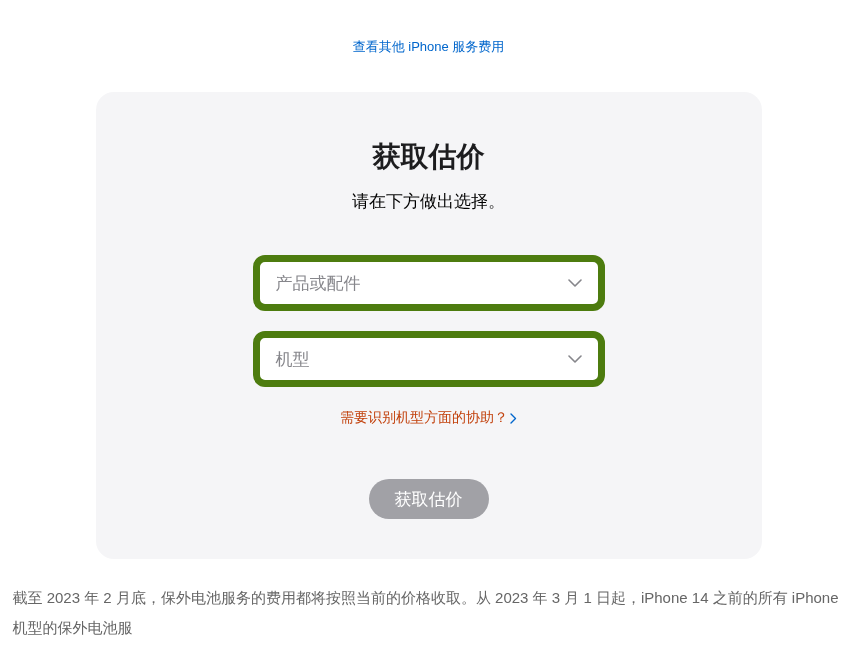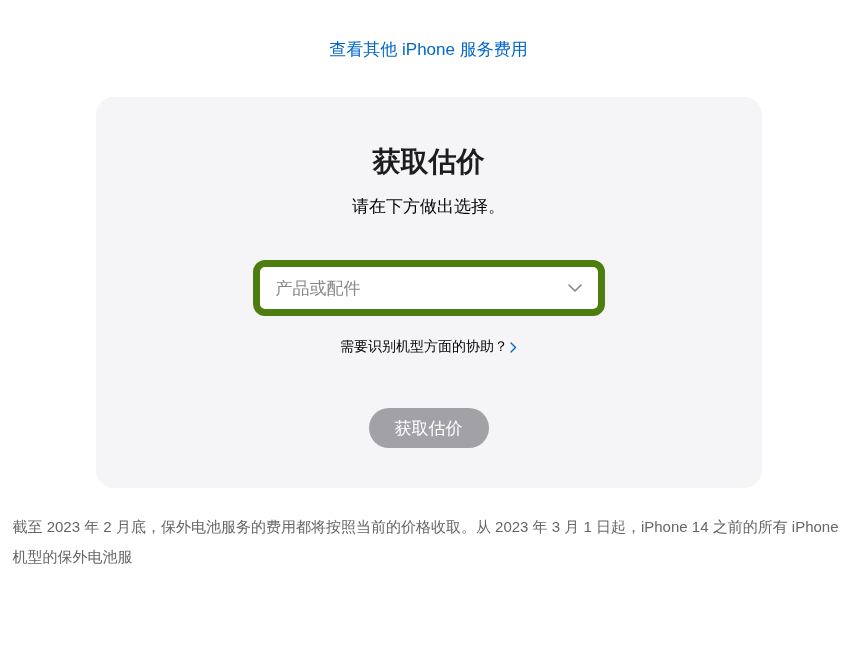--- a/index.html
+++ b/index.html
@@ -15,21 +15,21 @@
       overflow: hidden;
     }
     .page {
       width: 100%;
       padding-top: 38px;
     }
     .top-link {
       display: block;
       text-align: center;
       color: #0066cc;
-      font-size: 17px;
+      font-size: 13px;
       text-decoration: none;
       margin-bottom: 36px;
     }
     .card {
       width: 666px;
       margin: 0 auto 24px auto;
       background: #f5f5f7;
       border-radius: 18px;
       padding: 46px 40px 40px 40px;
       text-align: center;
@@ -70,21 +70,21 @@
       right: 16px;
       top: 50%;
       transform: translateY(-50%);
       color: #86868b;
       pointer-events: none;
     }
     .chevron svg { display: block; }
     .help-link {
       display: inline-flex;
       align-items: center;
-      color: #000000;
+      color: #c2410c;
       font-size: 14px;
       text-decoration: none;
       margin-top: 2px;
       margin-bottom: 52px;
     }
     .help-link .chev-right {
       margin-left: 2px;
       display: inline-flex;
     }
     .submit-btn {
@@ -123,20 +123,30 @@
       <div class="fake-select">
         <span>产品或配件</span>
         <span class="chevron">
           <svg width="14" height="8" viewBox="0 0 14 8" fill="none">
               <path d="M1 1L7 7L13 1" stroke="#86868b" stroke-width="1.6" stroke-linecap="round" stroke-linejoin="round"></path>
             </svg>
         </span>
       </div>
     </div>
 
+    <div class="select-wrapper">
+      <div class="fake-select">
+        <span>机型</span>
+        <span class="chevron">
+          <svg width="14" height="8" viewBox="0 0 14 8" fill="none">
+              <path d="M1 1L7 7L13 1" stroke="#86868b" stroke-width="1.6" stroke-linecap="round" stroke-linejoin="round"></path>
+            </svg>
+        </span>
+      </div>
+    </div>
 
     <a href="#" class="help-link">
       <span>需要识别机型方面的协助？</span>
       <span class="chev-right">
         <svg width="7" height="11" viewBox="0 0 7 11" fill="none">
             <path d="M1 1L5.5 5.5L1 10" stroke="#0066cc" stroke-width="1.4" stroke-linecap="round" stroke-linejoin="round"></path>
           </svg>
       </span>
     </a>
 

